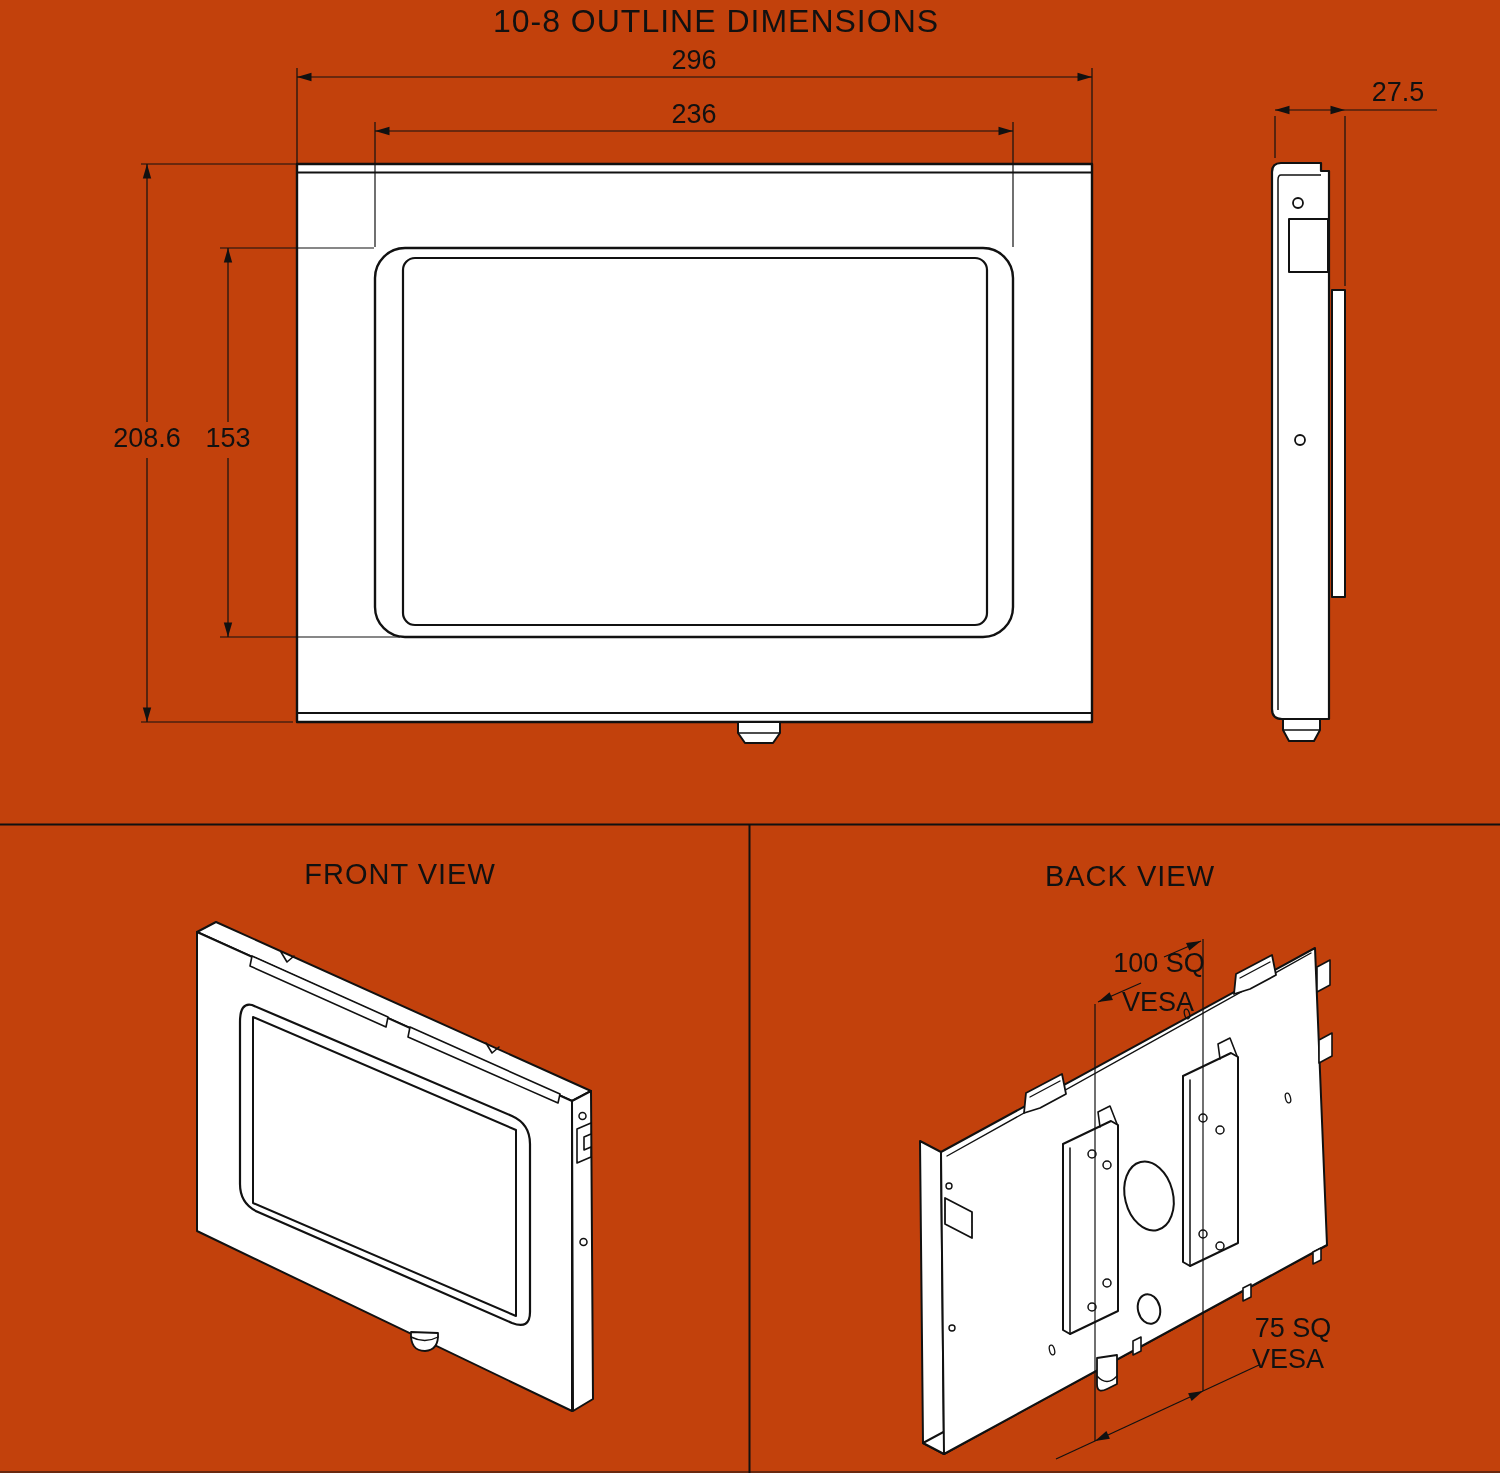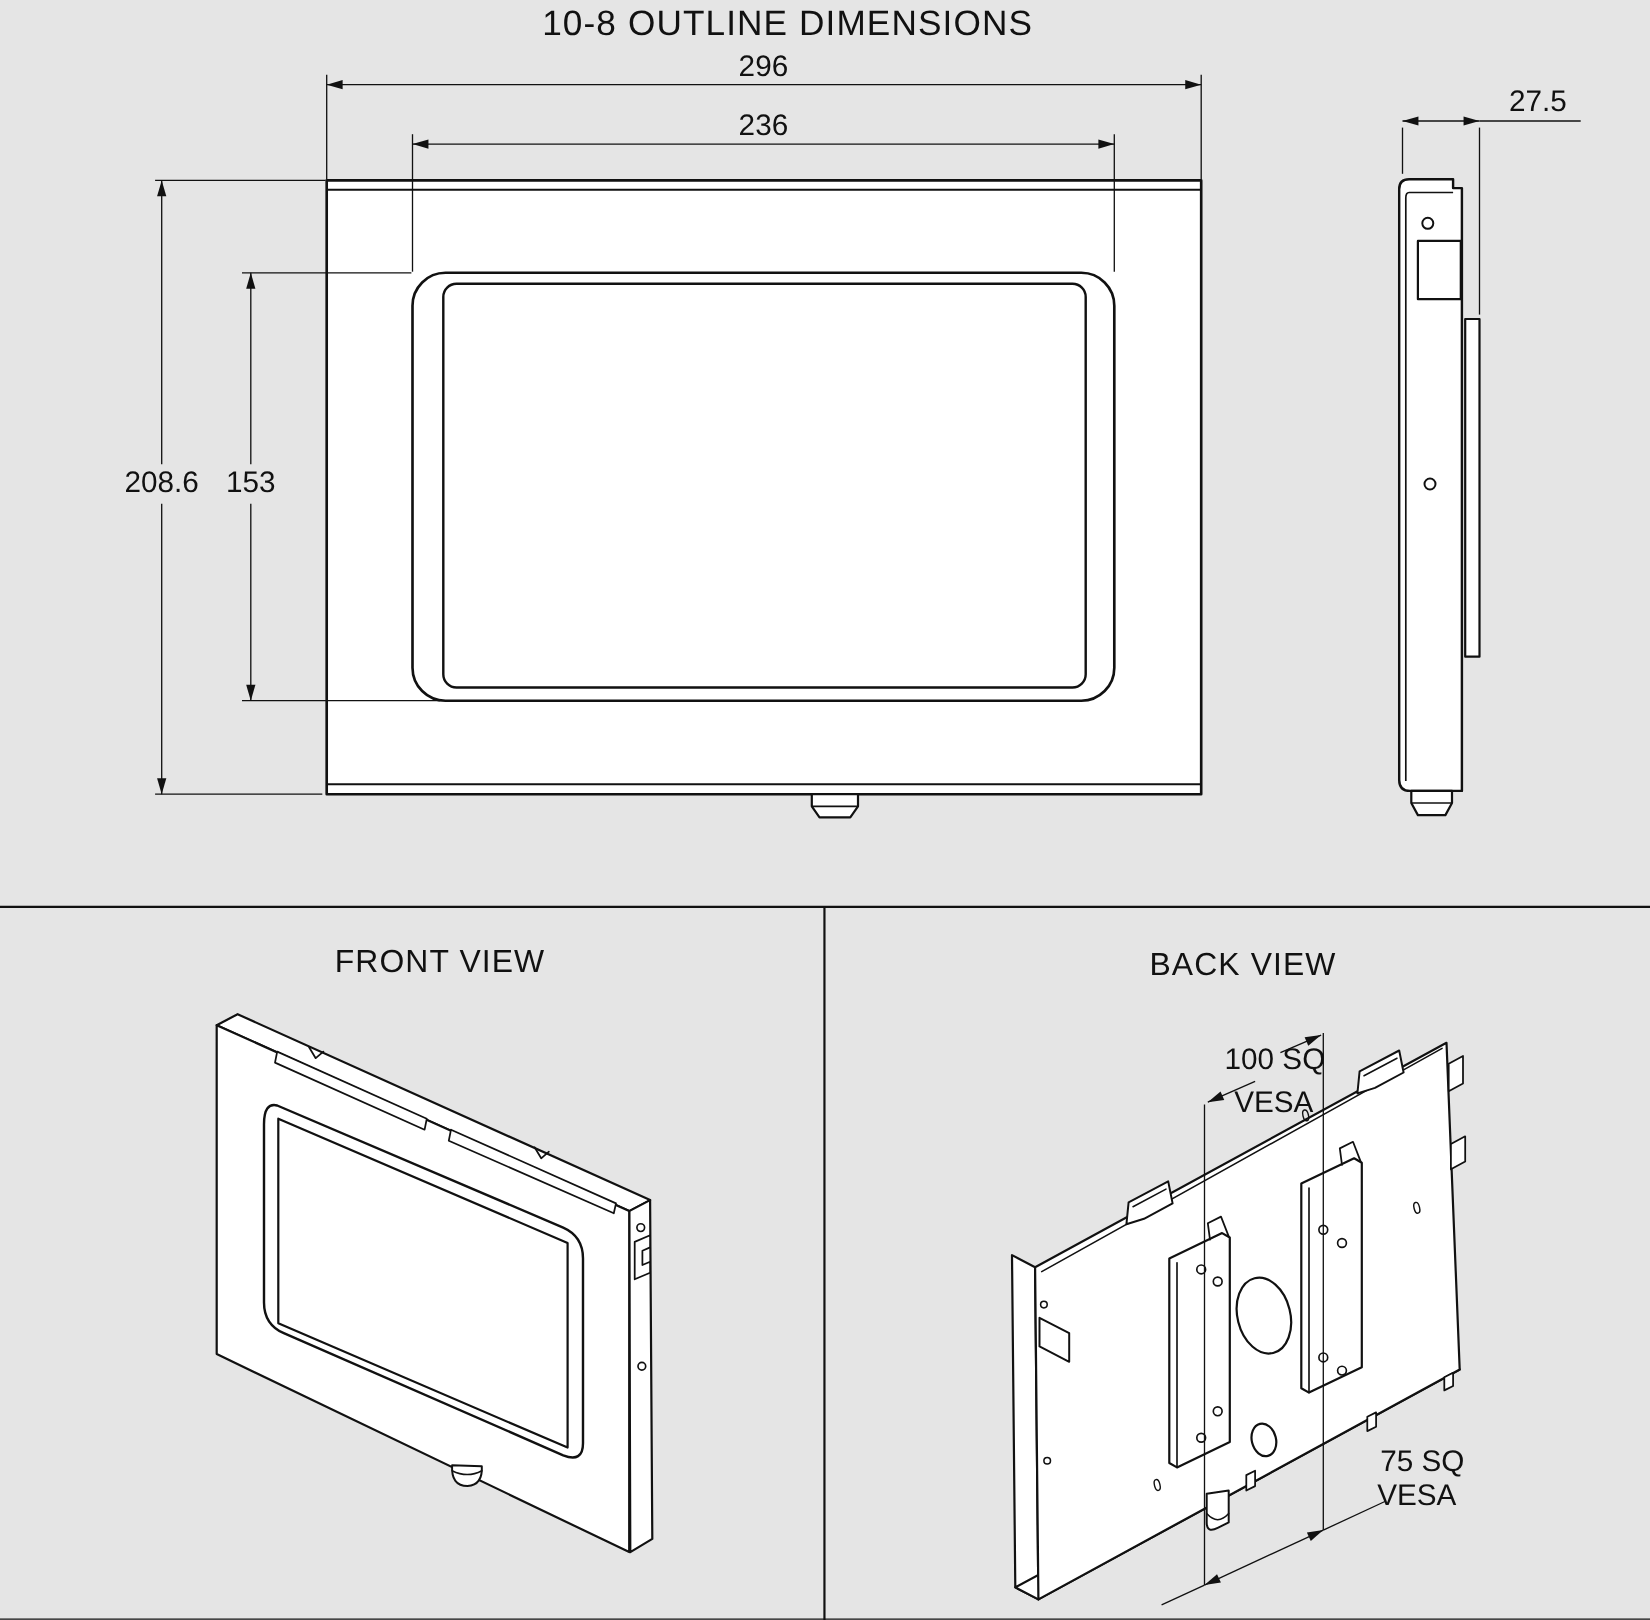--- a/index.html
+++ b/index.html
@@ -1,17 +1,17 @@
 <!DOCTYPE html>
 <html><head>
 <meta charset="utf-8">
 <style>
   html,body{margin:0;padding:0;background:#ffffff;}
   body{font-family:"Liberation Sans", sans-serif;}
-  .page{width:1500px;height:1473px;position:relative;background:#e5e5e5;margin:0 auto;}
+  .page{width:1500px;height:1473px;position:relative;background:#c2410c;margin:0 auto;}
   svg{display:block;}
   text{fill:#111;font-family:"Liberation Sans", sans-serif;}
   .t-title{font-size:32px;letter-spacing:1px;}
   .t-label{font-size:29px;letter-spacing:1px;}
   .t-dim{font-size:27px;}
   .ln{stroke:#111;fill:none;}
   .face{stroke:#111;fill:#ffffff;stroke-linejoin:round;}
   .thin{stroke-width:1.2;}
 </style>
 </head>

